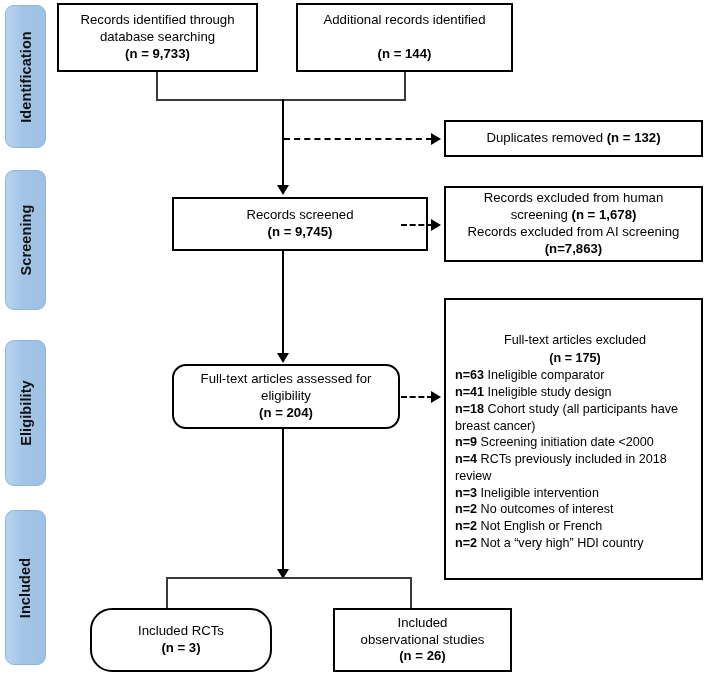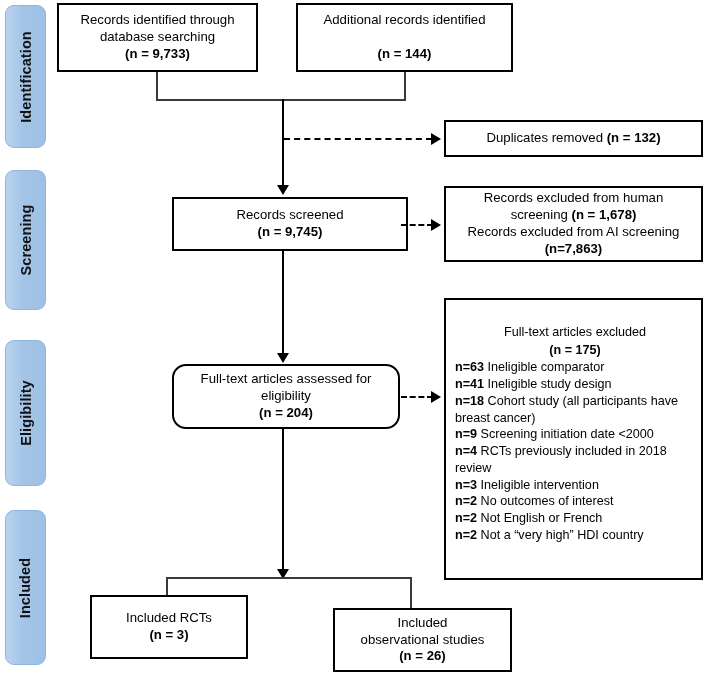--- a/index.html
+++ b/index.html
@@ -54,21 +54,21 @@
     padding: 2px 5px;
   }
   .box .inner { width: 100%; }
   .box b { font-weight: bold; }
 
   
   .box.reasons {
     align-items: flex-start;
     justify-content: flex-start;
     text-align: left;
-    padding: 24px 6px 6px 9px;
+    padding: 32px 6px 6px 9px;
     font-size: 12.6px;
     line-height: 1.33;
   }
   .box.reasons .head {
     text-align: center;
     display: block;
     margin-bottom: 1px;
   }
   .reason-line { display: block; white-space: normal; }
   .reason-line .n { font-weight: bold; }
@@ -152,21 +152,21 @@
 
   <div class="dashed-h" style="left:284px; top:138px; width:148px;"></div>
   <div class="arrow-right" style="left:431px; top:133px;"></div>
 
   <div class="box" style="left:444px; top:120px; width:259px; height:37px;">
     <div class="inner">
       <span>Duplicates removed </span><b>(n = 132)</b>
     </div>
   </div>
 
-  <div class="box" style="left:172px; top:197px; width:236px; height:54px;">
+  <div class="box" style="left:172px; top:197px; width:256px; height:54px;">
     <div class="inner">
       <span>Records screened</span><br>
       <b>(n = 9,745)</b>
     </div>
   </div>
 
   <div class="dashed-h" style="left:401px; top:224px; width:32px;"></div>
   <div class="arrow-right" style="left:431px; top:219px;"></div>
 
   <div class="box" style="left:444px; top:186px; width:259px; height:76px;">
@@ -210,21 +210,21 @@
     </div>
   </div>
 
   <div class="vline" style="left:282px; top:429px; height:145px;"></div>
   <div class="arrow-down" style="left:277px; top:569px;"></div>
 
   <div class="hline thin" style="left:166px; top:577px; width:245px;"></div>
   <div class="vline thin" style="left:166px; top:577px; height:32px;"></div>
   <div class="vline thin" style="left:410px; top:577px; height:32px;"></div>
 
-  <div class="box" style="left:90px; top:595px; width:158px; height:64px;">
+  <div class="box" style="left:90px; top:608px; width:182px; height:64px;border-radius:22px;">
     <div class="inner">
       <span>Included RCTs</span><br>
       <b>(n = 3)</b>
     </div>
   </div>
 
   <div class="box" style="left:333px; top:608px; width:179px; height:64px;">
     <div class="inner">
       <span>Included</span><br>
       <span>observational studies</span><br>

